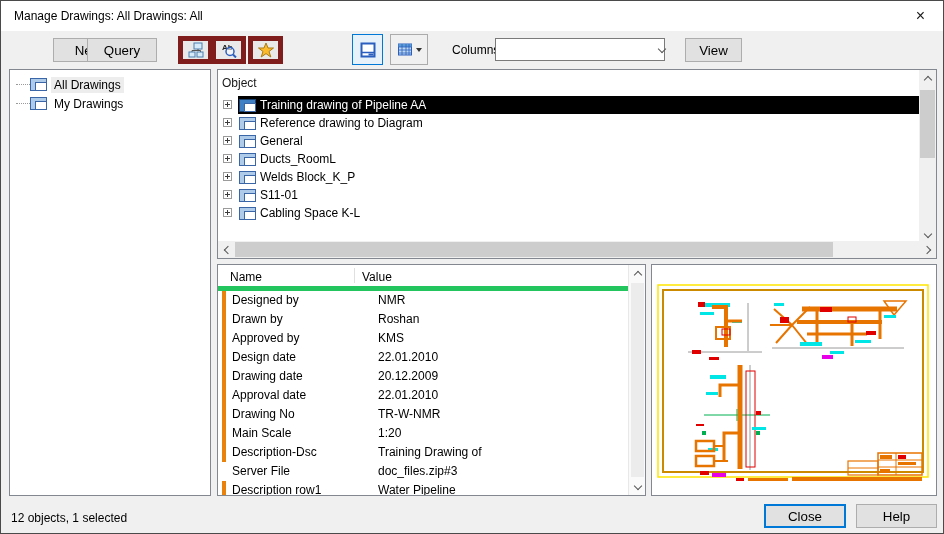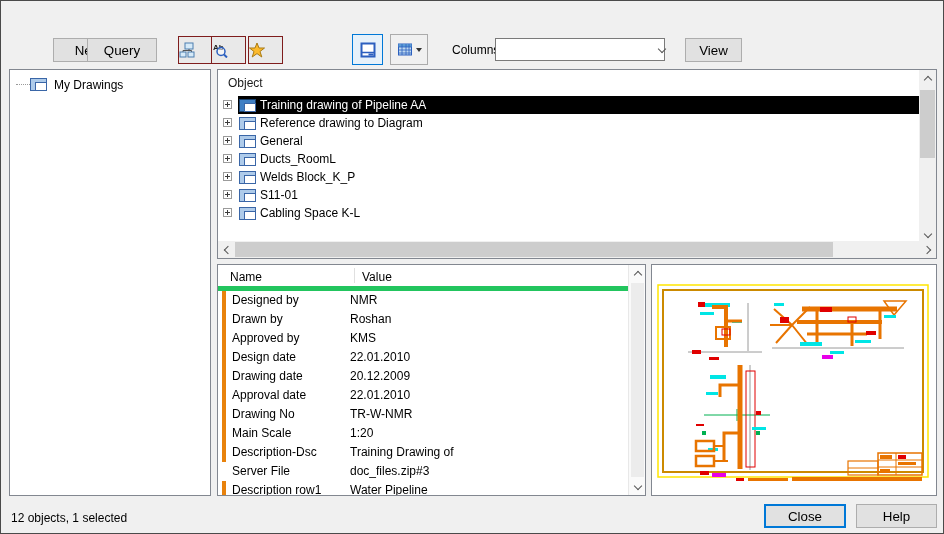--- a/index.html
+++ b/index.html
@@ -9,22 +9,22 @@
 
   
   .titlebar{position:absolute;left:0;top:0;width:100%;height:30px;background:#fff;}
   .title{position:absolute;left:13px;top:0;line-height:30px;}
   .closebtn{position:absolute;right:0;top:0;width:45px;height:30px;display:flex;align-items:center;justify-content:center;
             font-size:16px;color:#1a1a1a;cursor:pointer;}
 
   
   .btn{position:absolute;height:24px;background:#e1e1e1;border:1px solid #adadad;
        display:flex;align-items:center;justify-content:center;cursor:pointer;}
-  .iconbtn{position:absolute;top:35px;width:35px;height:28px;background:#e9e9e9;border:1px solid #7f1d1d;
-           display:flex;align-items:center;justify-content:flex-start;cursor:pointer;}
+  .iconbtn{position:absolute;top:35px;width:35px;height:28px;background:#e9e9e9;border:5px solid #7f1d1d;
+           display:flex;align-items:center;justify-content:center;cursor:pointer;}
   .togglebtn{position:absolute;top:33px;height:31px;background:#f0f0f0;border:1px solid #ababab;
              display:flex;align-items:center;justify-content:center;gap:3px;cursor:pointer;}
   .togglebtn.on{border:1px solid #0078d7;background:#e6f1fa;}
   .tb-label{position:absolute;top:37px;line-height:24px;}
   .combo{position:absolute;top:37px;height:23px;background:#fff;border:1px solid #7a7a7a;display:flex;align-items:center;}
   .combo input{flex:1;border:none;outline:none;height:100%;font:12px "Liberation Sans",sans-serif;padding:0 4px;background:transparent;}
   .combo .dropzone{width:18px;height:100%;display:flex;align-items:center;justify-content:center;}
 
   .chev{display:inline-block;width:6px;height:6px;border:solid #555;border-width:0 1.5px 1.5px 0;}
   .chev.up{transform:rotate(-135deg);margin-top:3px;}
@@ -40,21 +40,21 @@
   .trow{position:relative;height:19px;display:flex;align-items:center;padding-left:6px;cursor:pointer;}
   .tstub{width:14px;height:1px;border-top:1px dotted #9a9a9a;flex:0 0 auto;}
   .tlabel{padding:1px 3px;margin-left:4px;white-space:nowrap;}
   .trow.graysel .tlabel{background:#ededed;}
 
   .draw-icon{position:relative;width:17px;height:13px;background:#aecbea;border:1px solid #3a66a7;flex:0 0 auto;}
   .draw-icon::after{content:"";position:absolute;right:-1px;bottom:-1px;width:10px;height:7px;background:#fff;border:1px solid #3a66a7;}
   .sel .draw-icon{background:#3f7fc4;border-color:#16406f;}
 
   
-  .ol-header{position:absolute;left:0;top:0;right:17px;height:26px;line-height:26px;padding-left:10px;color:#1a1a1a;background:#fff;}
+  .ol-header{position:absolute;left:0;top:0;right:17px;height:26px;line-height:26px;padding-left:4px;color:#1a1a1a;background:#fff;}
   .orows{position:absolute;left:0;top:26px;width:703px;}
   .orow{position:relative;height:18px;cursor:pointer;}
   .plus{position:absolute;left:5px;top:50%;margin-top:-5px;width:9px;height:9px;background:#fff;border:1px solid #9b9b9b;cursor:pointer;}
   .plus::before{content:"";position:absolute;left:1px;right:1px;top:3px;height:1px;background:#3c3c3c;}
   .plus::after{content:"";position:absolute;top:1px;bottom:1px;left:3px;width:1px;background:#3c3c3c;}
   .ocontent{margin-left:20px;height:100%;display:flex;align-items:center;gap:4px;padding-left:1px;}
   .orow.sel .ocontent{background:#000000;color:#fff;}
   .olabel{white-space:nowrap;padding-right:6px;}
 
   
@@ -66,35 +66,41 @@
 
   
   .ph{position:absolute;left:0;top:0;right:17px;height:26px;background:#fff;border-bottom:5px solid #22c55e;}
   .ph .pname{position:absolute;left:12px;line-height:25px;}
   .ph .pvalue{position:absolute;left:144px;line-height:25px;}
   .ph .coldiv{position:absolute;left:136px;top:3px;bottom:3px;width:1px;background:#e0e0e0;}
   .prows{position:absolute;left:0;top:26px;right:17px;}
   .prow{position:relative;height:19px;}
   .pbar{position:absolute;left:4px;top:0;bottom:0;width:4px;background:#e8820c;}
   .prow .n{position:absolute;left:14px;line-height:19px;white-space:nowrap;}
-  .prow .v{position:absolute;left:132px;line-height:19px;white-space:nowrap;text-align:center;}
+  .prow .v{position:absolute;left:160px;line-height:19px;white-space:nowrap;text-align:center;}
 
   
   .preview{position:absolute;left:650px;top:263px;width:286px;height:232px;background:#fff;border:1px solid #828790;}
 
   
   .status{position:absolute;left:10px;top:505px;line-height:24px;}
   .btn-close{left:763px;top:503px;width:82px;border:2px solid #0078d7;}
   .btn-help{left:855px;top:503px;width:81px;}
 </style>
 </head>
 <body>
 
 <div class="win">
 
+  <div class="titlebar">
+    <span class="title">Manage Drawings: All Drawings: All</span>
+    <div class="closebtn">
+      <span>×</span>
+    </div>
+  </div>
 
   <button class="btn" style="left:8px;top:37px;width:70px;margin-left:44px;">New</button>
   <button class="btn" style="left:86px;top:37px;width:70px;">Query</button>
 
   <div class="iconbtn" style="left:177px;">
     <svg width="16" height="16">
       <rect x="6" y="1" width="8" height="6" fill="#d6eaf8" stroke="#4c7fb0"></rect>
       <path d="M10 7 V8.5 M4 10 V8.5 H12.5 V10" stroke="#555" fill="none"></path>
       <rect x="1" y="10" width="6" height="5" fill="#d6eaf8" stroke="#4c7fb0"></rect>
       <rect x="9" y="10" width="6" height="5" fill="#d6eaf8" stroke="#4c7fb0"></rect>
@@ -133,20 +139,25 @@
   <div class="combo" style="left:494px;width:170px;">
     <input value="" style="">
     <span class="dropzone">
         <span class="chev dn"></span>
       </span>
   </div>
   <button class="btn" style="left:684px;top:37px;width:57px;">View</button>
 
   <div class="panel" style="left:8px;top:68px;width:202px;height:427px;">
     <div style="padding-top:5px;">
+      <div class="trow graysel">
+        <span class="tstub"></span>
+        <span class="draw-icon"></span>
+        <span class="tlabel">All Drawings</span>
+      </div>
       <div class="trow">
         <span class="tstub"></span>
         <span class="draw-icon"></span>
         <span class="tlabel">My Drawings</span>
       </div>
     </div>
   </div>
 
   <div class="panel" style="left:216px;top:68px;width:720px;height:190px;">
     <div class="ol-header">Object</div>

